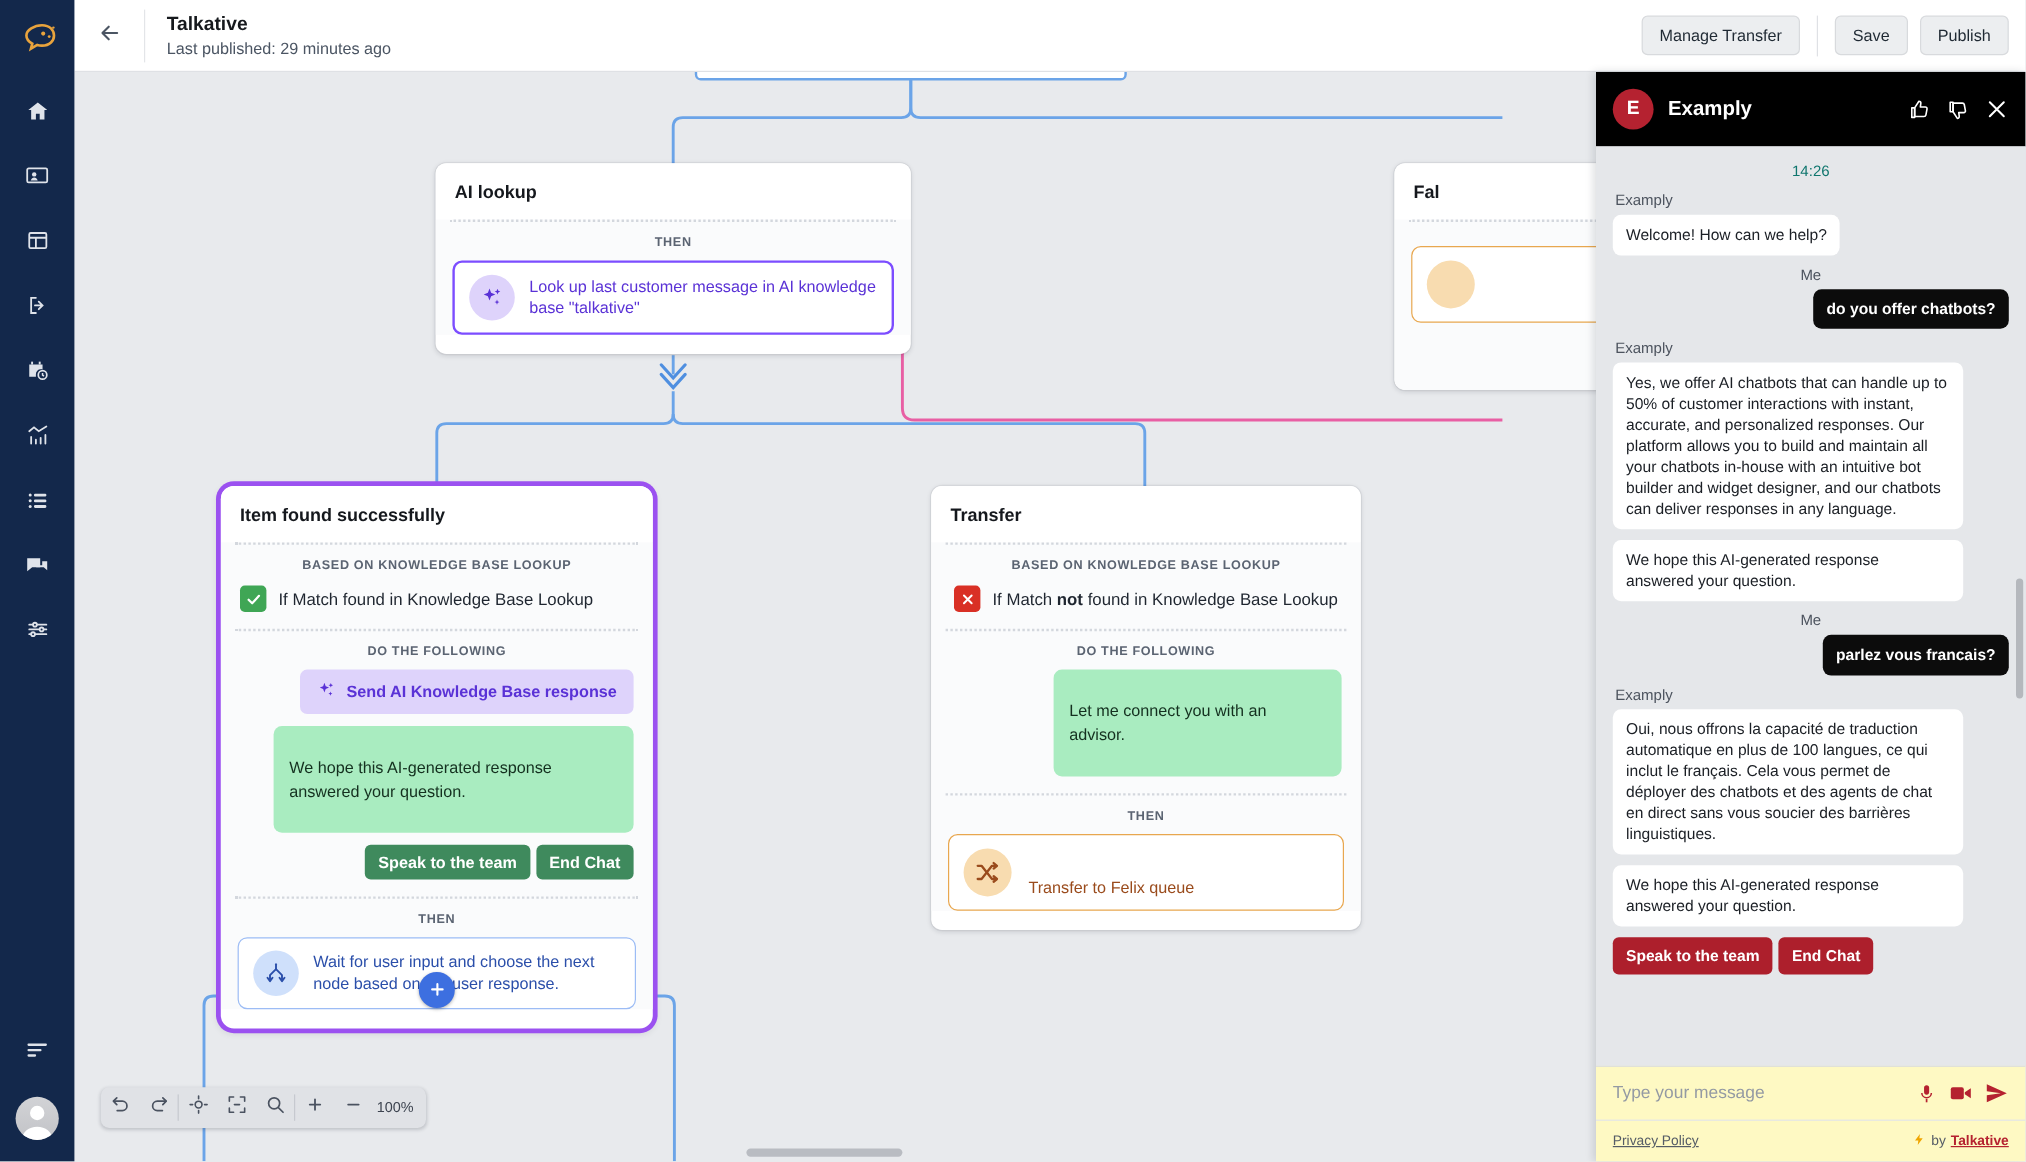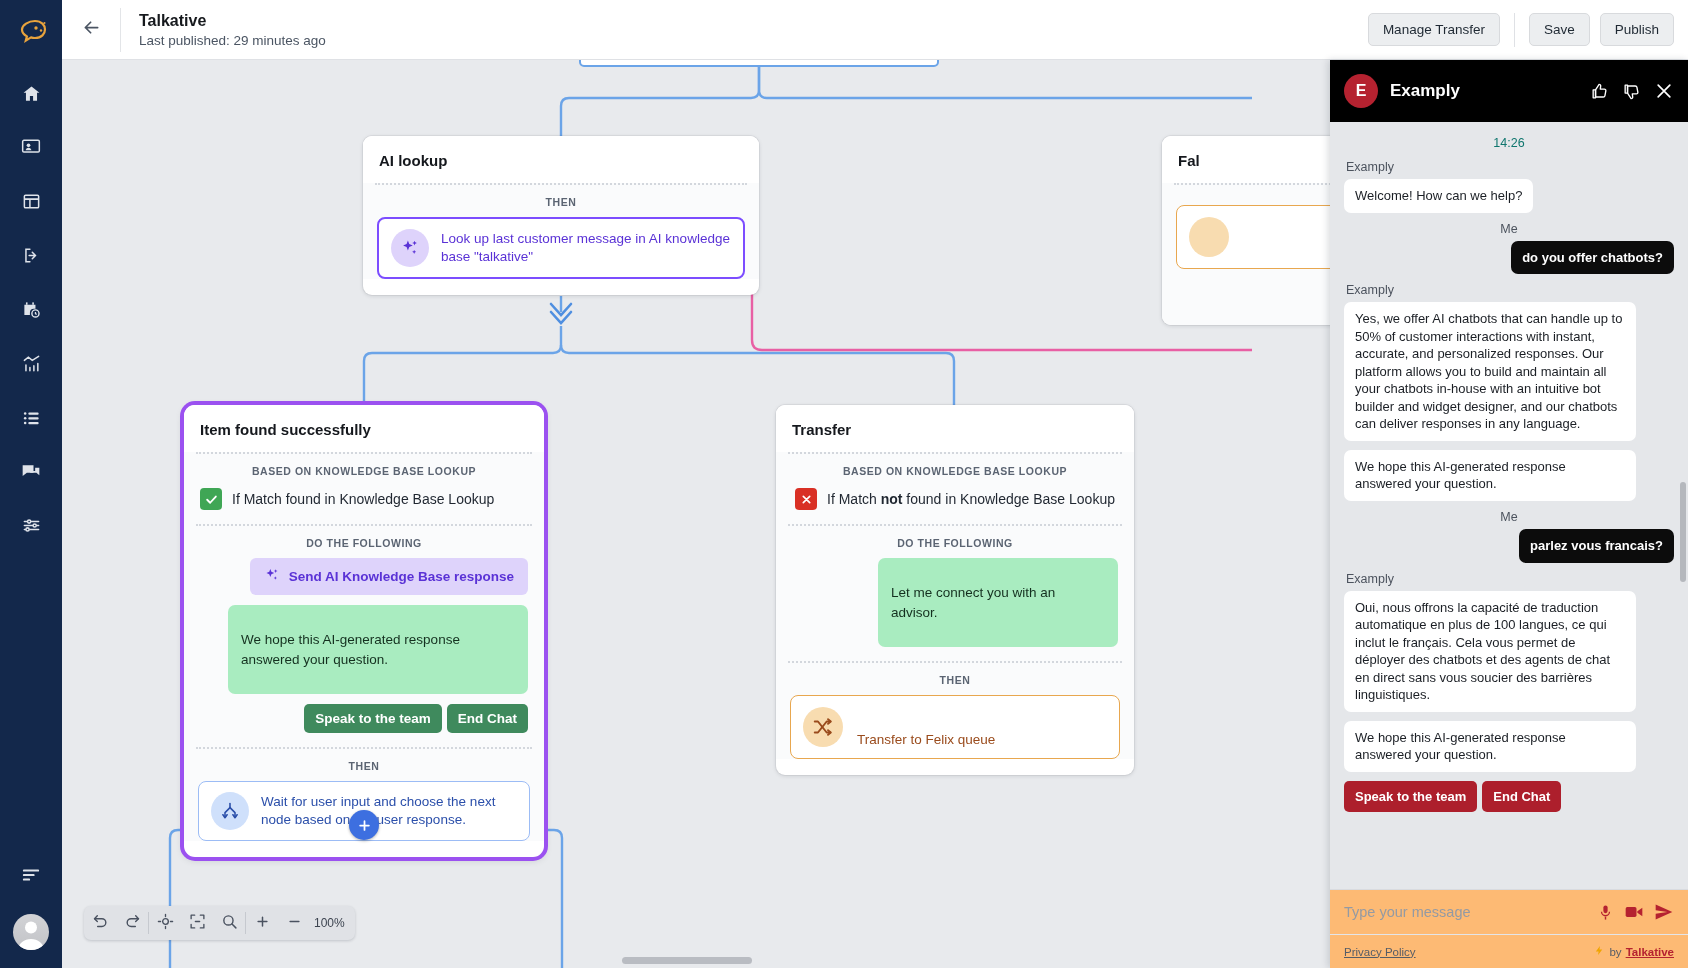--- a/index.html
+++ b/index.html
@@ -187,21 +187,21 @@
   .cw-btnrow { display:flex; gap:5px; margin: 3px 0 10px 0; }
   .red-btn {
     background:#ad1f2c; color:#fff; font-weight:700; font-size:13px;
     border:none; border-radius:5px; padding:8px 11px; cursor:pointer;
     font-family:"Liberation Sans", sans-serif;
   }
   .cw-scrollthumb {
     position:absolute; right:2px; top:360px; width:6px; height:100px;
     background:#b5b8bd; border-radius:3px; cursor:pointer;
   }
-  .cw-input-area { background:#fdba74; border-top:1px solid #d9dbdf; }
+  .cw-input-area { background:#fef9c3; border-top:1px solid #d9dbdf; }
   .cw-input-row { display:flex; align-items:center; padding: 12px 14px; gap:10px; }
   .cw-input {
     flex:1; border:none; outline:none; font-size:14.5px; color:#333;
     font-family:"Liberation Sans", sans-serif; background:transparent;
   }
   .cw-input::placeholder { color:#949aa3; }
   .cw-in-icon { color:#b52230; cursor:pointer; display:flex; }
   .cw-footer {
     display:flex; align-items:center; border-top:1px solid #e3e5e8;
     padding: 9px 14px; font-size:11.5px; color:#555c66;gap:44px;

